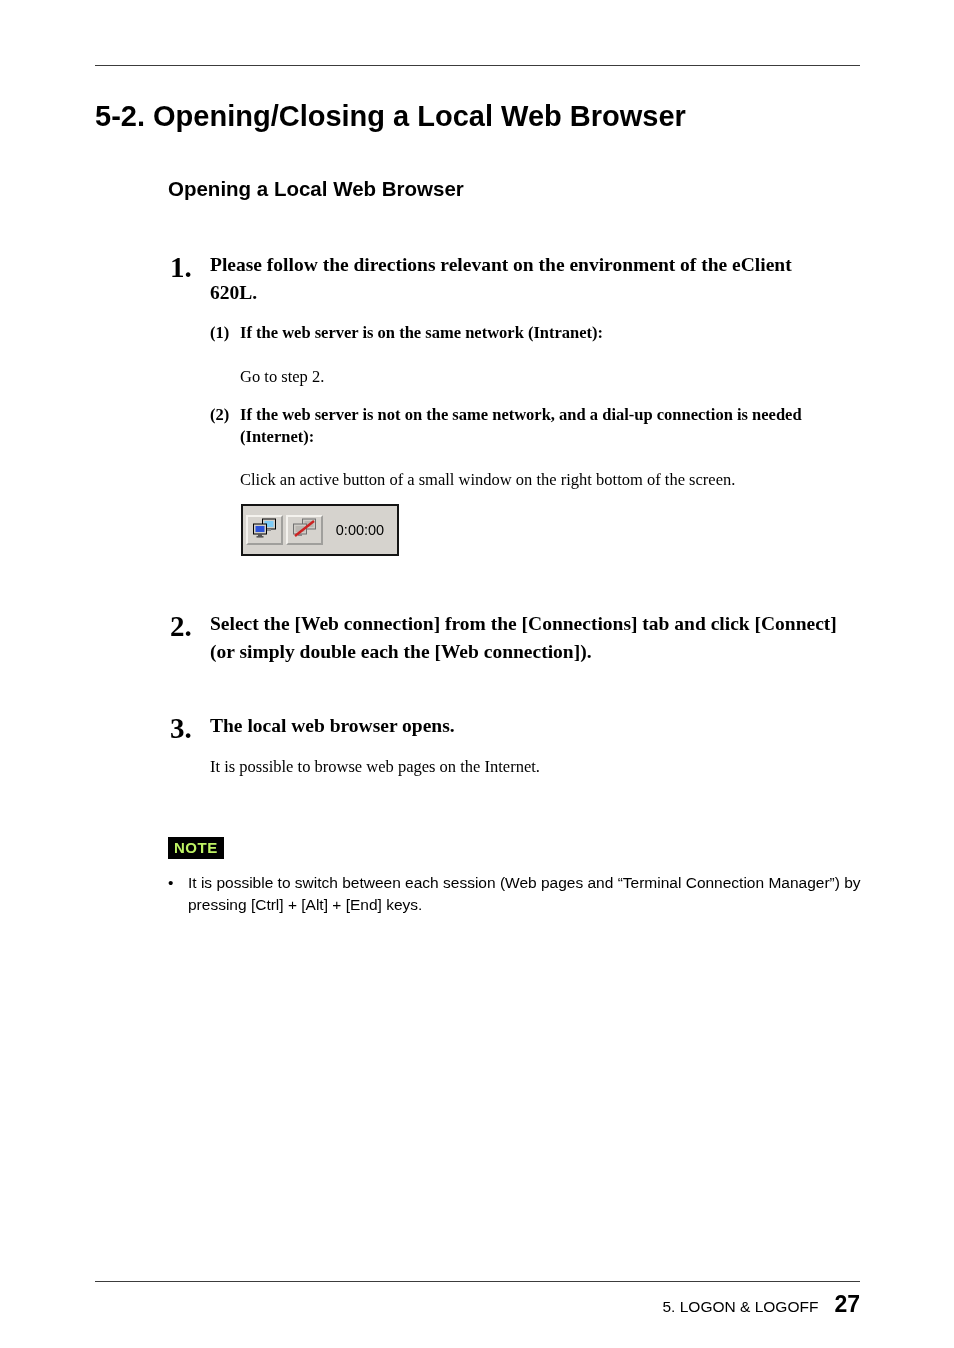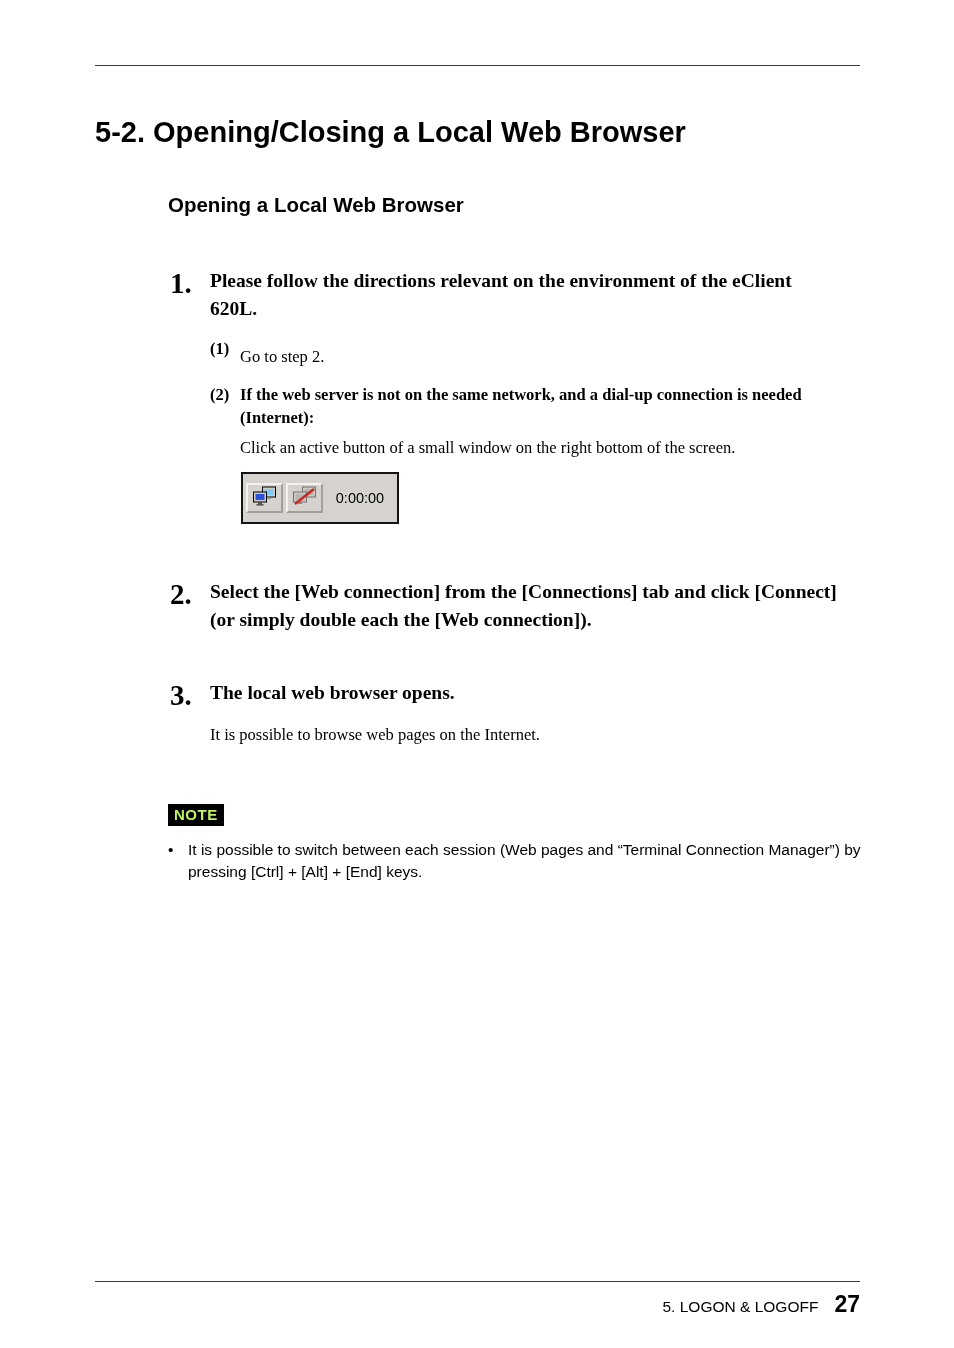--- a/index.html
+++ b/index.html
@@ -8,21 +8,21 @@
     width:954px;height:1348px;
     background:#ffffff;
     color:#000;
     font-family:"Liberation Serif", serif;
     overflow:hidden;
   }
   .rule{position:absolute;left:95px;width:765px;border-top:1.6px solid #3c3c3c;}
   .rule-top{top:65px;}
   .rule-bottom{top:1281px;}
 
-  .content{position:absolute;top:116px;left:95px;width:788px;}
+  .content{position:absolute;top:100px;left:95px;width:788px;}
 
   h1.title{
     font-family:"Liberation Sans", sans-serif;
     font-size:29px;font-weight:700;margin:0;letter-spacing:0;
   }
   h2.subtitle{
     font-family:"Liberation Sans", sans-serif;
     font-size:20.5px;font-weight:700;margin:44px 0 0 73px;
   }
 
@@ -38,21 +38,21 @@
   .step-body{flex:1;min-width:0;}
   .step-heading{
     margin:0;font-size:19.5px;font-weight:700;line-height:1.42;max-width:630px;
   }
   .step-plain{margin:16px 0 0;font-size:16.5px;line-height:1.4;max-width:640px;}
 
   .substep{display:flex;margin-top:16px;}
   .sub-label{flex:none;width:30px;font-weight:700;font-size:16.5px;line-height:1.35;}
   .sub-block{flex:1;min-width:0;}
   .sub-heading{margin:0;font-weight:700;font-size:16.5px;line-height:1.35;max-width:590px;}
-  .sub-text{margin:7px 0 0;font-size:16.5px;line-height:1.4;max-width:620px;}
+  .sub-text{margin:20px 0 0;font-size:16.5px;line-height:1.4;max-width:620px;}
 
   
   .dialer{
     margin:13px 0 4px 1px;
     width:158px;height:52px;
     box-sizing:border-box;
     border:2px solid #141414;
     background:#d6d3ce;
     display:flex;align-items:center;
     padding:3px;gap:3px;
@@ -102,20 +102,21 @@
     <h2 class="subtitle">Opening a Local Web Browser</h2>
 
     <div class="step step-1">
       <span class="step-num">1.</span>
       <div class="step-body">
         <p class="step-heading">Please follow the directions relevant on the environment of the eClient 620L.</p>
 
         <div class="substep">
           <span class="sub-label">(1)</span>
           <div class="sub-block">
+            <p class="sub-heading">If the web server is on the same network (Intranet):</p>
             <p class="sub-text">Go to step 2.</p>
           </div>
         </div>
 
         <div class="substep">
           <span class="sub-label">(2)</span>
           <div class="sub-block">
             <p class="sub-heading">If the web server is not on the same network, and a dial-up connection is needed (Internet):</p>
             <p class="sub-text">Click an active button of a small window on the right bottom of the screen.</p>
 

